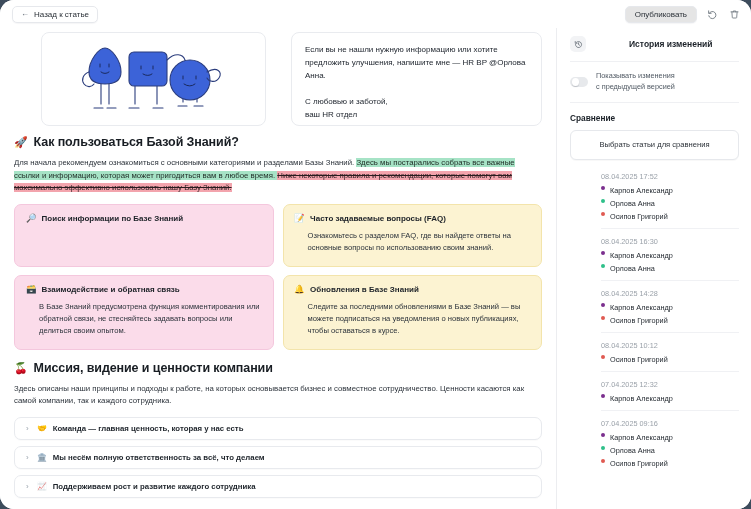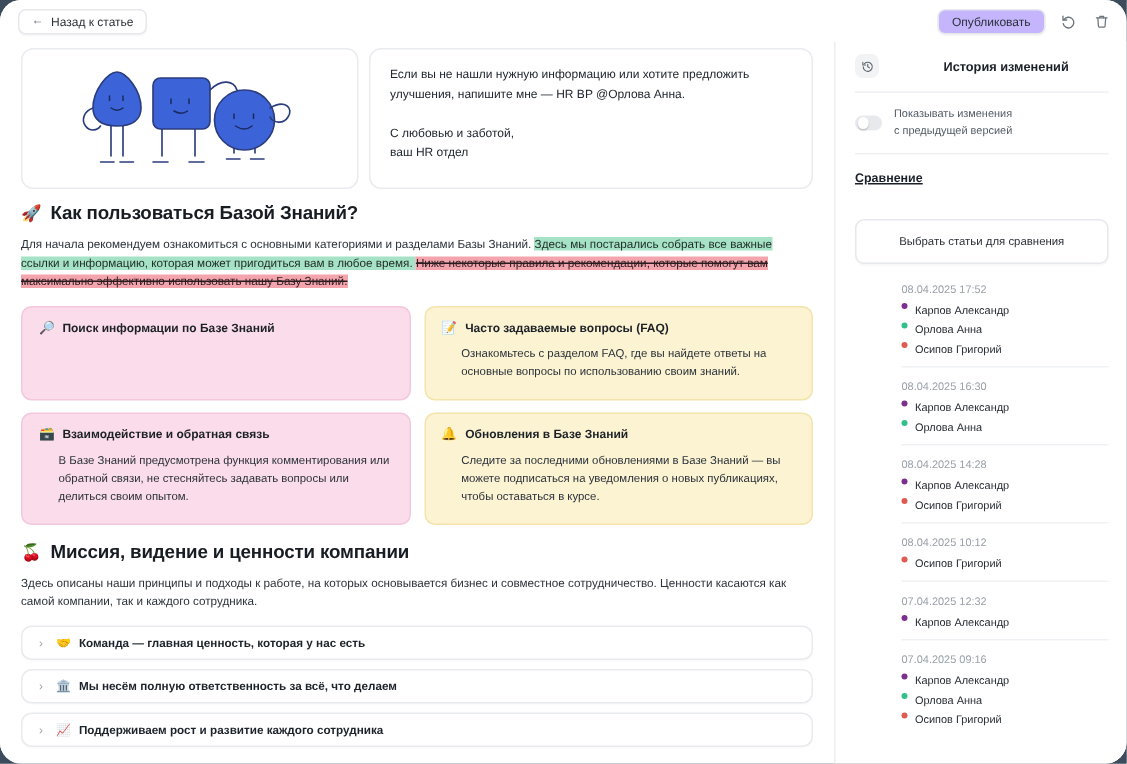--- a/index.html
+++ b/index.html
@@ -46,21 +46,21 @@
   .topbar-right {
     margin-left: auto;
     display: flex; align-items: center; gap: 8px;
   }
   .publish-btn {
     height: 17px;
     padding: 0 9px;
     display: inline-flex; align-items: center;
     border: 1px solid #e6e8ec;
     border-radius: 5px;
-    background: #c4b5fd;
+    background: #e5e5e5;
     font-size: 8px;
     color: #2b3138;
     white-space: nowrap;
     box-shadow: 0 1px 1px rgba(16,24,40,.04);
   }
   .icon-btn {
     width: 14px; height: 14px;
     display: inline-flex; align-items: center; justify-content: center;
     color: #6c757d;
   }
@@ -76,22 +76,23 @@
 
   
   .article {
     flex: 1 1 auto;
     min-width: 0;
     padding: 4px 14px 0 14px;
     overflow: hidden;
   }
   .hero-row {
     display: flex;
-    gap: 7px;
+    gap: 25px;
     margin-bottom: 9px;
+    margin-left: 27px;
   }
   .hero-card {
     border: 1px solid #e9ebef;
     border-radius: 8px;
     background: #fff;
     height: 94px;
     overflow: hidden;
   }
   .hero-illu { flex: 0 0 225px; display: flex; align-items: center; justify-content: center; }
   .hero-illu svg { display:block; }
@@ -201,21 +202,21 @@
     position: relative;
   }
   .switch .knob {
     position: absolute; top: 1.2px; left: 1.5px;
     width: 7.5px; height: 7.5px; border-radius: 50%;
     background: #fff;
     box-shadow: 0 1px 1px rgba(16,24,40,.2);
   }
   .sb-toggle-label { font-size: 7.3px; line-height: 1.5; color: #515a64; }
 
-  .sb-sub { font-size: 8.3px; font-weight: bold; color: #1b2128; margin: 10px 0 23px 0; text-decoration: underline; }
+  .sb-sub { font-size: 8.3px; font-weight: bold; color: #1b2128; margin: 10px 0 7px 0; }
   .sb-select {
     height: 30px;
     border: 1px solid #e6e8ec;
     border-radius: 6px;
     background: #fff;
     display: flex; align-items: center; justify-content: center;
     font-size: 7.6px; color: #2b3138;
     box-shadow: 0 1px 1px rgba(16,24,40,.03);
     margin-bottom: 12px;
   }

